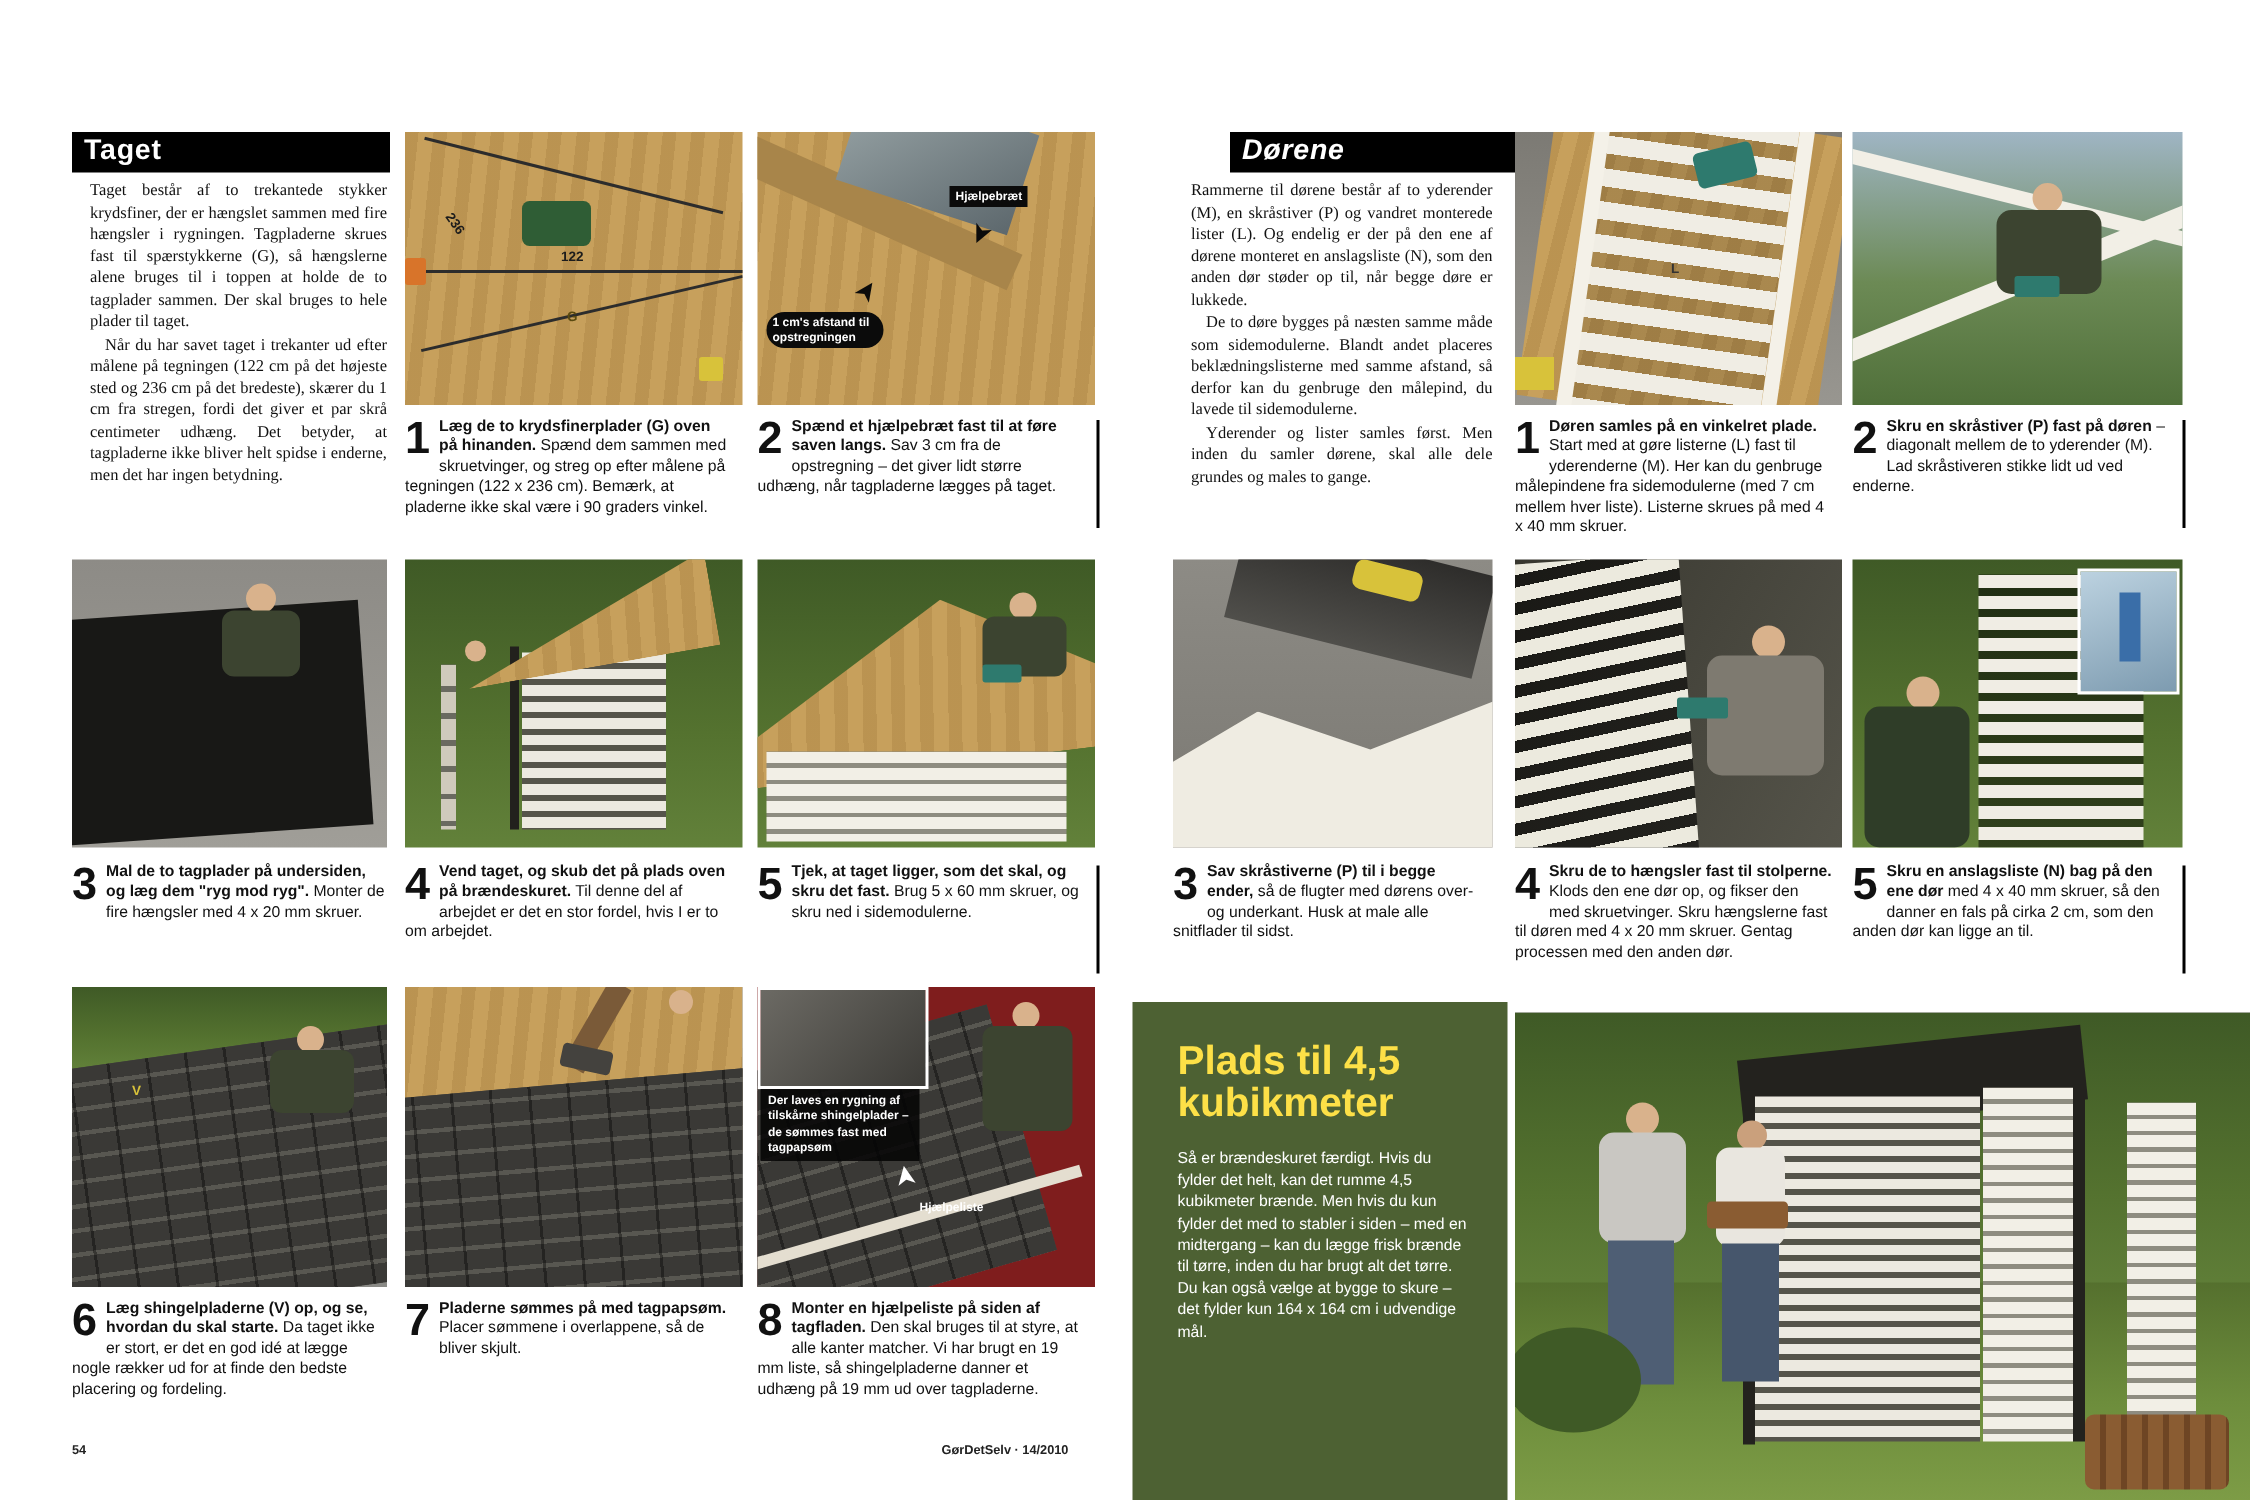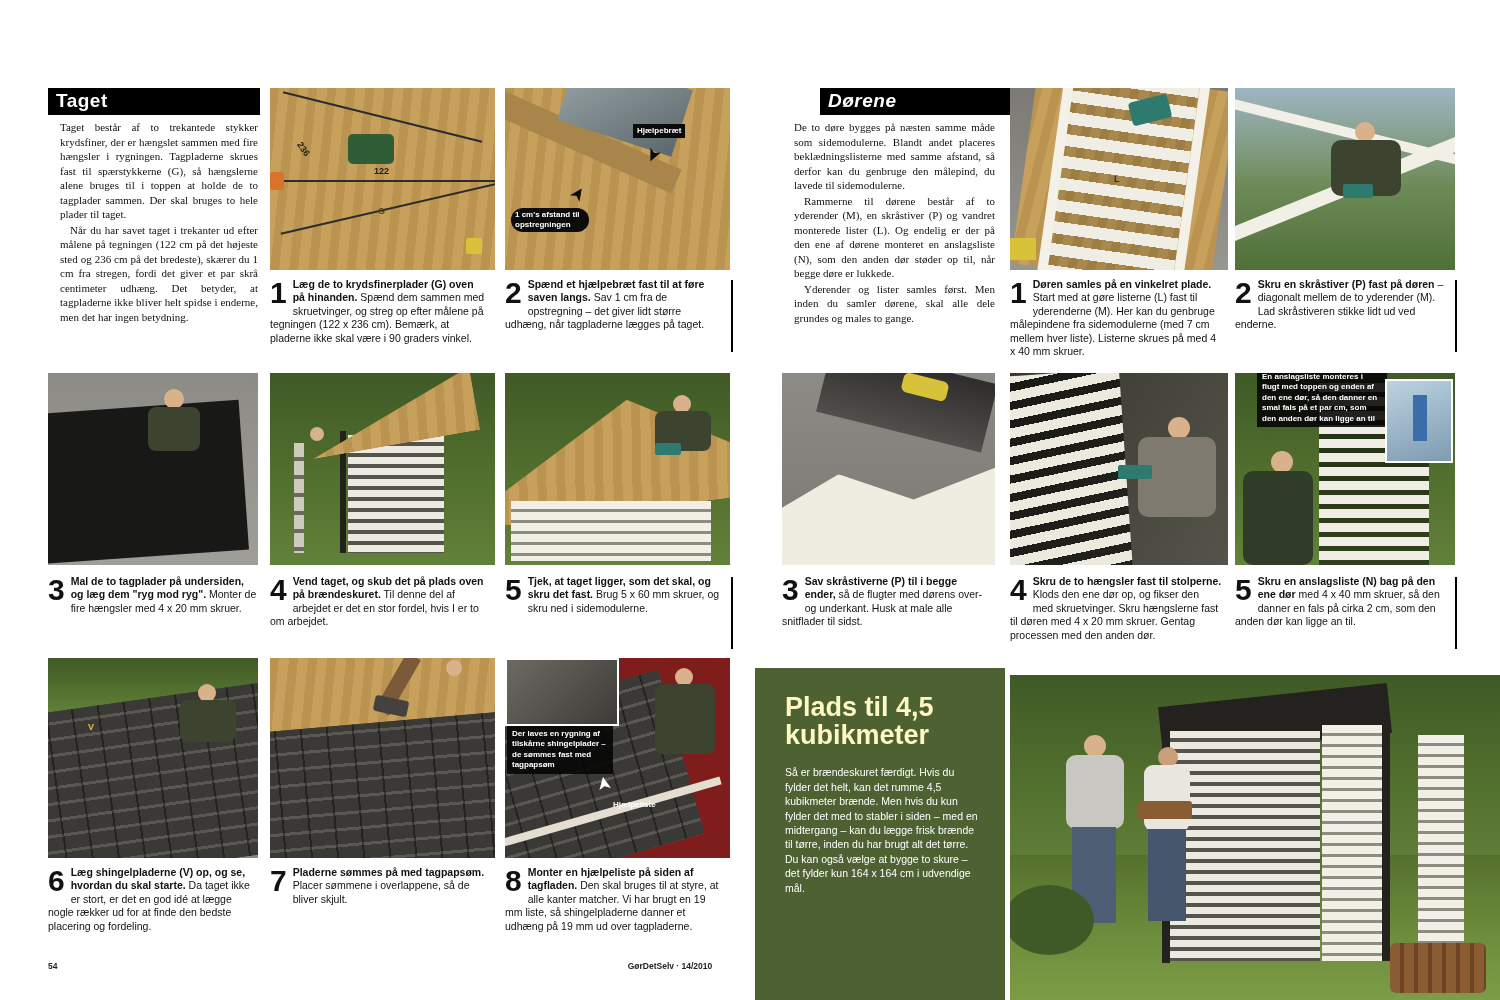--- a/index.html
+++ b/index.html
@@ -32,21 +32,21 @@
   .shingles{background:repeating-linear-gradient(0deg,#3a3936 0 13px,#585751 13px 16px),#44433f;}
   .shingle-cols{position:absolute;inset:0;background:repeating-linear-gradient(90deg,rgba(0,0,0,0) 0 24px,rgba(0,0,0,.38) 24px 26px);}
   .grass{background:linear-gradient(180deg,#55702e 0%,#6d8d3c 55%,#7d9c46 100%);}
   .foliage{background:linear-gradient(180deg,#3f5a26 0%,#54722f 60%,#62813a 100%);}
   .head{border-radius:50%;background:#d9b28c;}
   .mline{position:absolute;background:#2c2c2c;}
   .meas{position:absolute;font-size:9px;font-weight:bold;color:#1c1c1c;background:rgba(255,255,255,.0);}
   
   .green-box{background:#4d6133;color:#fff;}
   .green-box h2{font-family:"Liberation Sans",sans-serif;font-weight:bold;font-size:27px;
-                line-height:1.02;margin:0;color:#fef9c3;}
+                line-height:1.02;margin:0;color:#fde047;}
   .green-box p{font-size:10.5px;line-height:1.38;margin:0;}
   .green-box p + p{text-indent:10px;margin-top:2px;}
 </style>
 </head>
 <body>
 
 <div id="spread">
 
   <div class="abs title-bar" style="left:48px;top:88px;width:196px;">
     <span>Taget</span>
@@ -77,21 +77,21 @@
     <div class="chip" style="left:6px;top:120px;width:70px;border-radius:12px;">1 cm's afstand til opstregningen</div>
     <span class="arrow" style="left:66px;top:96px;transform:rotate(-55deg);">➤</span>
   </div>
 
   <div class="abs caption" style="left:270px;top:278px;width:218px;">
     <span class="stepnum">1</span>
     <span class="lead">Læg de to krydsfinerplader (G) oven på hinanden.</span><span> Spænd dem sammen med skruetvinger, og streg op efter målene på tegningen (122 x 236 cm). Bemærk, at pladerne ikke skal være i 90 graders vinkel.</span>
   </div>
   <div class="abs caption" style="left:505px;top:278px;width:218px;">
     <span class="stepnum">2</span>
-    <span class="lead">Spænd et hjælpebræt fast til at føre saven langs.</span><span> Sav 1 cm fra de opstregning – det giver lidt større udhæng, når tagpladerne lægges på taget.</span>
+    <span class="lead">Spænd et hjælpebræt fast til at føre saven langs.</span><span> Sav 3 cm fra de opstregning – det giver lidt større udhæng, når tagpladerne lægges på taget.</span>
   </div>
   <div class="abs vrule" style="left:731px;top:280px;height:72px;"></div>
 
   <div class="photo" style="left:48px;top:373px;width:210px;height:192px;background:linear-gradient(180deg,#8d8b86,#a09e98);">
     <div class="abs" style="left:-14px;top:34px;width:210px;height:150px;background:#181816;transform:rotate(-4deg);"></div>
     <div class="head" style="position:absolute;left:116px;top:16px;width:20px;height:20px;"></div>
     <div class="abs" style="left:100px;top:34px;width:52px;height:44px;background:#3c4430;border-radius:8px;"></div>
   </div>
 
   <div class="photo foliage" style="left:270px;top:373px;width:225px;height:192px;">
@@ -171,22 +171,22 @@
   </div>
 
   <div class="abs footer-txt" style="left:48px;top:961px;">54</div>
   <div class="abs footer-txt" style="left:590px;top:961px;width:160px;text-align:center;">GørDetSelv · 14/2010</div>
 
   <div class="abs title-bar" style="left:820px;top:88px;width:199px;font-style:italic;">
     <span>Dørene</span>
   </div>
 
   <div class="abs intro" style="left:782px;top:120px;width:213px;">
+    <p>Rammerne til dørene består af to yderender (M), en skråstiver (P) og vandret monterede lister (L). Og endelig er der på den ene af dørene monteret en anslagsliste (N), som den anden dør støder op til, når begge døre er lukkede.</p>
     <p>De to døre bygges på næsten samme måde som sidemodulerne. Blandt andet placeres beklædningslisterne med samme afstand, så derfor kan du genbruge den målepind, du lavede til sidemodulerne.</p>
-    <p>Rammerne til dørene består af to yderender (M), en skråstiver (P) og vandret monterede lister (L). Og endelig er der på den ene af dørene monteret en anslagsliste (N), som den anden dør støder op til, når begge døre er lukkede.</p>
     <p>Yderender og lister samles først. Men inden du samler dørene, skal alle dele grundes og males to gange.</p>
   </div>
 
   <div class="photo" style="left:1010px;top:88px;width:218px;height:182px;background:linear-gradient(180deg,#7c7a74,#989690);">
     <div class="abs plywood" style="left:14px;top:-10px;width:200px;height:200px;transform:rotate(8deg);"></div>
     <div class="abs" style="left:46px;top:-12px;width:130px;height:210px;transform:rotate(8deg);background:repeating-linear-gradient(180deg,#f0ede4 0 12px,rgba(0,0,0,.15) 12px 22px);"></div>
     <div class="abs" style="left:40px;top:-14px;width:10px;height:214px;background:#f4f1e8;transform:rotate(8deg);"></div>
     <div class="abs" style="left:176px;top:-8px;width:10px;height:214px;background:#f4f1e8;transform:rotate(8deg);"></div>
     <span class="meas" style="left:104px;top:86px;color:#333;">L</span>
     <div class="abs" style="left:120px;top:10px;width:40px;height:24px;background:#2e7a6e;border-radius:4px;transform:rotate(-14deg);"></div>
@@ -221,21 +221,20 @@
     <div class="abs" style="left:-14px;top:0px;width:130px;height:200px;background:repeating-linear-gradient(172deg,#eceade 0 10px,rgba(0,0,0,.55) 10px 18px);transform:rotate(-4deg);"></div>
     <div class="head" style="position:absolute;left:158px;top:44px;width:22px;height:22px;"></div>
     <div class="abs" style="left:128px;top:64px;width:78px;height:80px;background:#7e7a70;border-radius:10px;"></div>
     <div class="abs" style="left:108px;top:92px;width:34px;height:14px;background:#2e7a6e;border-radius:2px;"></div>
   </div>
 
   <div class="photo foliage" style="left:1235px;top:373px;width:220px;height:192px;">
     <div class="abs" style="left:84px;top:10px;width:110px;height:182px;background:repeating-linear-gradient(180deg,#f0ede4 0 9px,rgba(0,0,0,.5) 9px 14px);"></div>
     <div class="head" style="position:absolute;left:36px;top:78px;width:22px;height:22px;"></div>
     <div class="abs" style="left:8px;top:98px;width:70px;height:94px;background:#2f3d28;border-radius:10px;"></div>
-    <div class="chip-note" style="left:22px;top:-4px;width:120px;">En anslagsliste monteres i flugt med toppen og enden af den ene dør, så den danner en smal fals på et par cm, som den anden dør kan ligge an til</div>
     <div class="abs" style="left:150px;top:6px;width:64px;height:80px;background:linear-gradient(160deg,#bcd2e0,#7d9bb0);border:2px solid #fff;">
       <div class="abs" style="left:26px;top:14px;width:14px;height:46px;background:#3a6ea8;"></div>
     </div>
   </div>
 
   <div class="abs caption" style="left:782px;top:575px;width:206px;">
     <span class="stepnum">3</span>
     <span class="lead">Sav skråstiverne (P) til i begge ender,</span><span> så de flugter med dørens over- og underkant. Husk at male alle snitflader til sidst.</span>
   </div>
   <div class="abs caption" style="left:1010px;top:575px;width:212px;">

